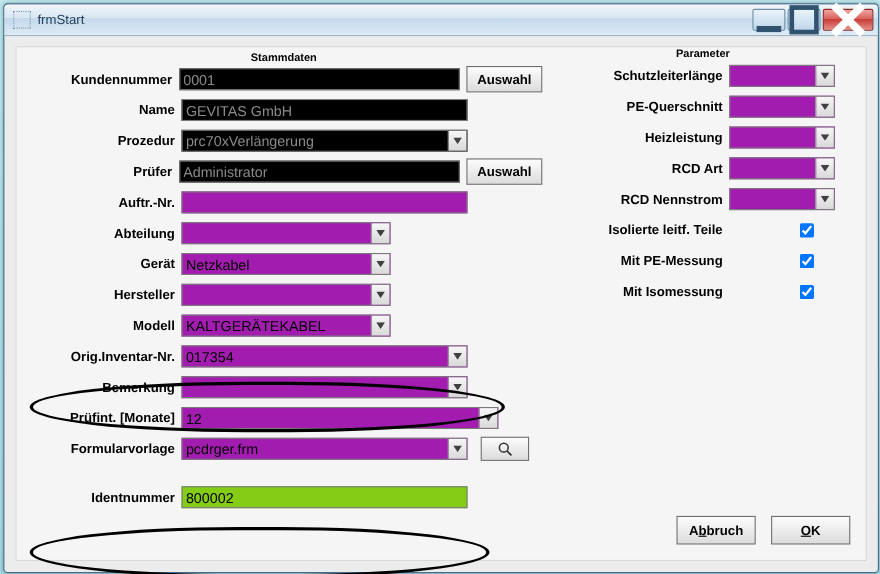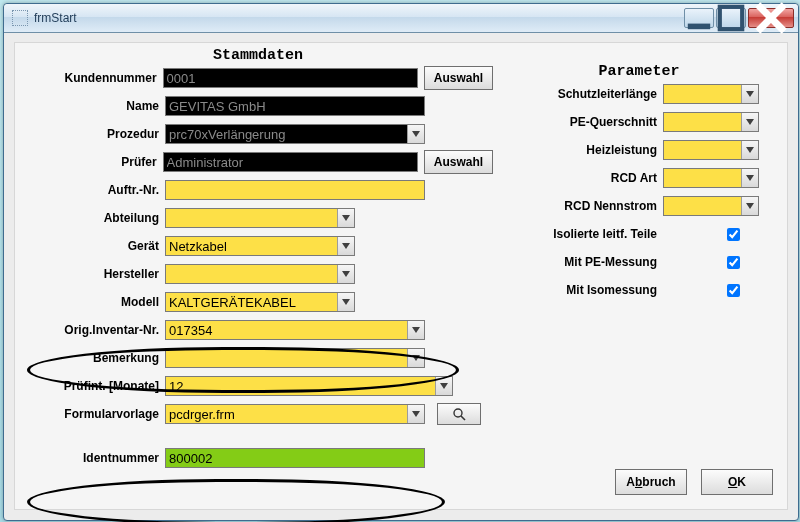--- a/index.html
+++ b/index.html
@@ -8,27 +8,27 @@
   .window{position:absolute;left:3px;top:3px;width:794px;height:516px;border:1px solid #3f6c8f;border-radius:4px;background:#ececec;box-shadow:0 0 4px rgba(0,0,0,.3);}
   .titlebar{height:28px;background:linear-gradient(#f0f6fb,#d7e6f3 45%,#c3d8ea 46%,#dfecf7);border-bottom:1px solid #6f8fa7;border-radius:4px 4px 0 0;display:flex;align-items:center;padding:0 4px 0 8px;}
   .title-icon{width:14px;height:14px;border:1px dotted #7a96af;margin-right:6px;}
   .title-text{flex:1;color:#1f3b57;}
   .win-btns{display:flex;gap:2px;}
   .win-btn{width:28px;height:18px;border:1px solid #6f8fa7;border-radius:2px;background:linear-gradient(#eaf3fb,#bfd7ea);display:flex;align-items:center;justify-content:center;font-size:10px;}
   .win-btn.close{width:44px;background:linear-gradient(#f2a5a2,#d9615c 45%,#c63b35 46%,#e58e88);color:#fff;border-color:#8b2e29;}
   .win-btn svg{display:block;}
   
   .client{position:absolute;left:10px;top:38px;right:10px;bottom:10px;background:#f5f5f5;border:1px solid #d7d7d7;}
-  .heading{font-size:15px;font-weight:bold;text-align:center;font-family:Liberation Mono, monospace;}
+  .heading{font-size:10px;font-weight:bold;text-align:center;}
   .col-left{position:absolute;left:8px;top:4px;width:470px;}
-  .col-right{position:absolute;right:8px;top:20px;width:280px;}
+  .col-right{position:absolute;right:8px;top:1px;width:280px;}
   .row{display:flex;align-items:center;height:28px;}
   .row .lbl{width:136px;text-align:right;padding-right:6px;font-weight:bold;}
   .col-right .row .lbl{width:158px;}
-  .field{height:20px;border:1px solid #7a7a7a;background:#fde047;padding:0 3px;font-family:inherit;font-size:13px;box-sizing:border-box;}
+  .field{height:20px;border:1px solid #7a7a7a;background:#a21caf;padding:0 3px;font-family:inherit;font-size:13px;box-sizing:border-box;}
   .field.ro{color:#8a8a8a;background:#000000;}
   .combo{position:relative;display:inline-block;}
   .combo .field{padding-right:6px;}
   .combo .arrow{position:absolute;right:1px;top:1px;width:16px;bottom:1px;background:linear-gradient(#f6f6f6,#d9d9d9);border-left:1px solid #9c9c9c;display:flex;align-items:center;justify-content:center;}
   .combo .arrow svg{width:8px;height:6px;}
   .btn{height:24px;border:1px solid #6f6f6f;background:linear-gradient(#fcfcfc,#dcdcdc);font-family:inherit;font-size:12px;font-weight:bold;padding:0 8px;display:inline-flex;align-items:center;justify-content:center;box-sizing:border-box;}
   .btn-u{text-decoration:underline;}
   .chk{width:13px;height:13px;}
   .hl{background:#84cc16;}
   

